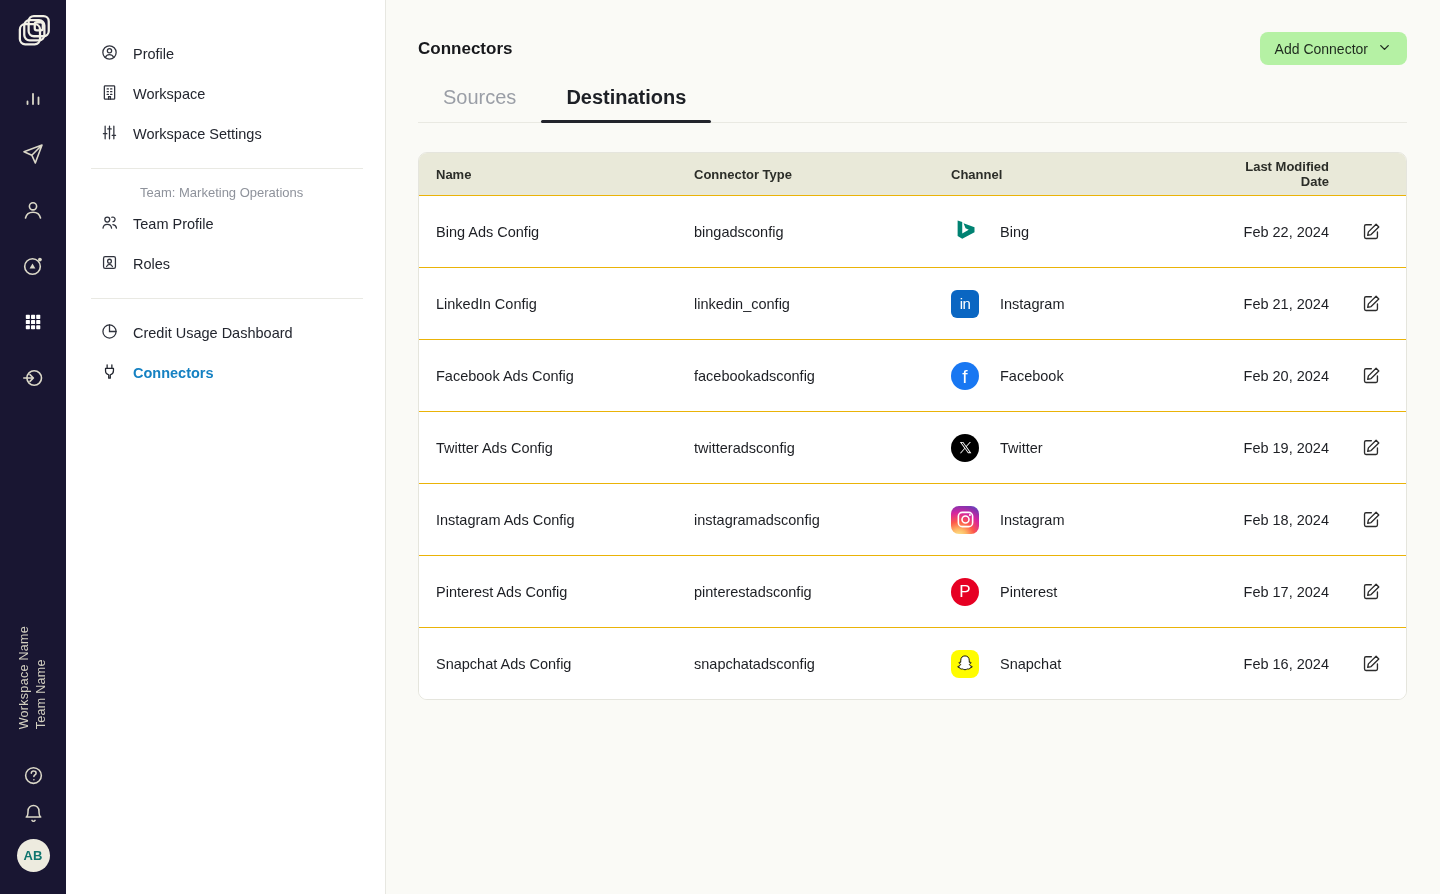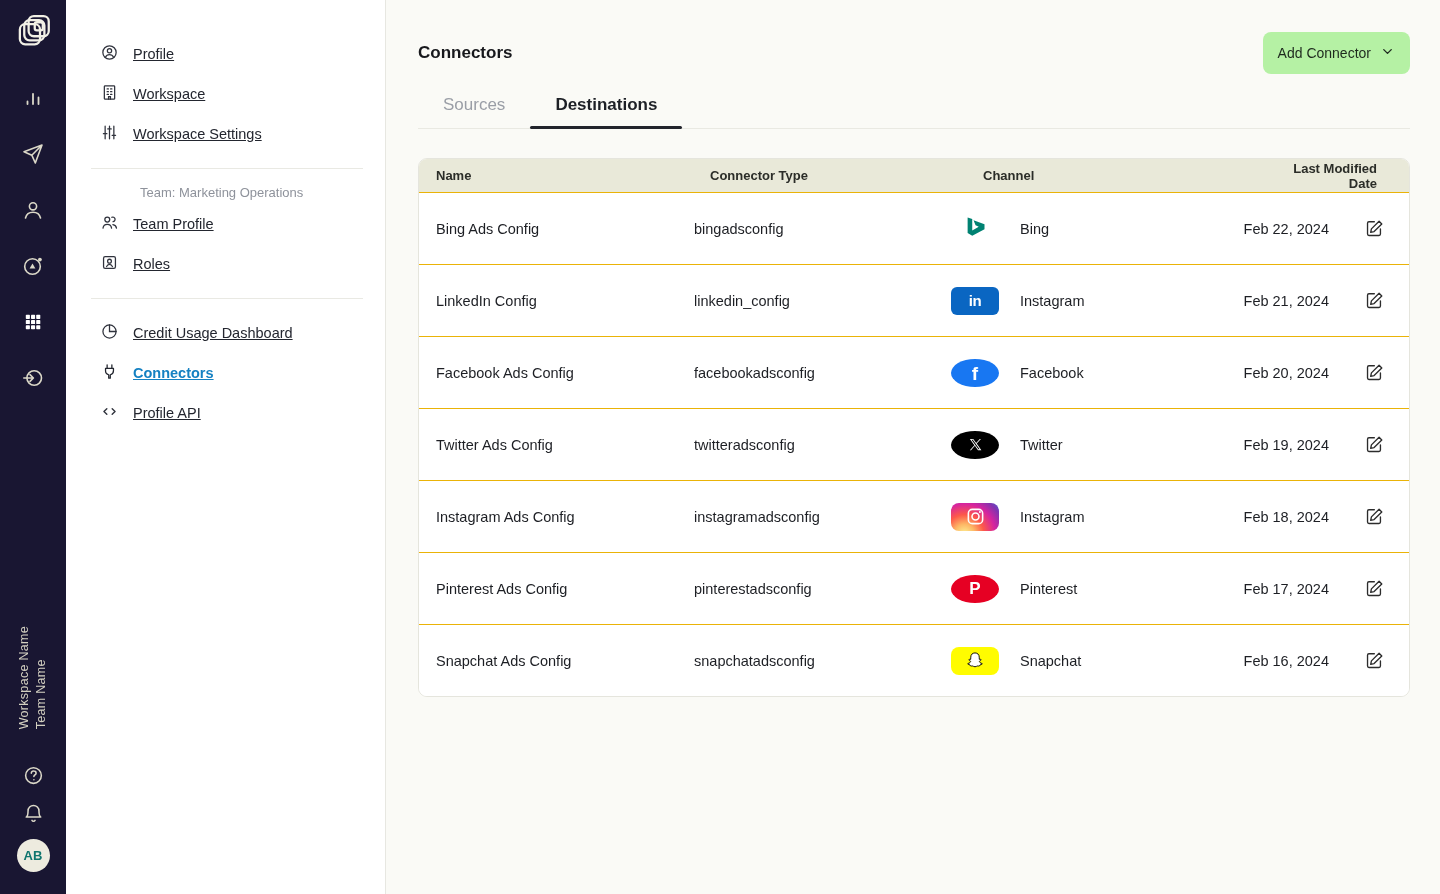--- a/index.html
+++ b/index.html
@@ -34,65 +34,65 @@
     display:flex; align-items:center; justify-content:center; cursor:pointer;
   }
   
   .sidebar {
     width:320px; flex-shrink:0; background:#ffffff;
     border-right:1px solid #e7e7e1; padding-top:34px;
   }
   .side-item {
     display:flex; align-items:center; gap:14px;
     height:40px; padding-left:34px;
-    font-size:14.5px; color:#23262f; cursor:pointer;text-decoration:underline;
+    font-size:14.5px; color:#23262f; cursor:pointer;
   }
   .side-item svg { flex-shrink:0; }
   .side-item.active { color:var(--active-link,#1581c2); font-weight:bold; }
   .side-divider { height:1px; background:#e9e9e3; margin:14px 22px 2px 25px; }
   .side-section-label { font-size:13px; color:#8e929b; padding:14px 0 4px 34px;margin-left:40px; }
   
   .main { flex:1; padding:0 33px 0 32px; }
   .main-header { display:flex; justify-content:space-between; align-items:center; margin-top:32px; }
   .page-title { font-size:17px; font-weight:bold; color:#17181c; }
   .add-btn {
     background:var(--accent-green,#b5f1a4); border:none; border-radius:8px;
-    height:42px; padding:0 15px; display:flex; align-items:center; gap:9px;
+    height:33px; padding:0 15px; display:flex; align-items:center; gap:9px;
     font-family:inherit; font-size:14px; color:#1e2a1e; cursor:pointer;
   }
   .tabs { display:flex; margin-top:21px; border-bottom:1px solid #e9e9e2; }
-  .tab { padding:0 25px 13px; font-size:17px; color:#9a9ea6; cursor:pointer; position:relative; }
+  .tab { padding:0 25px 13px; font-size:20px; color:#9a9ea6; cursor:pointer; position:relative; }
   .tab.active { color:#1d2026; font-weight:bold; }
   .tab.active::after {
     content:""; position:absolute; left:0; right:0; bottom:-1px; height:3px;
     background:#22242c; border-radius:2px;
   }
   
   .table-card {
     margin-top:29px; background:#fff;
     border:1px solid #e5e5dd; border-radius:9px; overflow:hidden;
   }
   .t-head, .t-row {
     display:grid;
     grid-template-columns:258px 257px 268px 110px 1fr;
     align-items:center; padding:0 16px 0 17px;
   }
   .t-head {
-    height:33px; background:var(--table-header-bg,#e9e9d9);
-    font-size:13px; font-weight:bold; color:#2b2d28;gap:16px;
+    height:42px; background:var(--table-header-bg,#e9e9d9);
+    font-size:13px; font-weight:bold; color:#2b2d28;
   }
   .t-row { height:72px; font-size:14.5px; color:#1d1f24; background:#fff; border-top:1px solid #eab308; }
   .cell-date { text-align:right; }
   .cell-actions { display:flex; justify-content:flex-end; padding-right:7px; }
   .edit-btn { background:none; border:none; cursor:pointer; padding:2px; display:flex; }
   .channel-cell { display:flex; align-items:center; gap:21px; }
   .chip {
-    width:48px; height:28px; border-radius:6px; flex-shrink:0;
+    width:28px; height:28px; border-radius:6px; flex-shrink:0;
     display:flex; align-items:center; justify-content:center;
-    color:#fff; font-weight:bold;text-align:center;
+    color:#fff; font-weight:normal;text-align:center;
   }
   .chip-bing      { background:transparent; }
   .chip-linkedin  { background:var(--linkedin,#0a66c2); font-size:15px; letter-spacing:-.5px; }
   .chip-facebook  { background:var(--facebook,#1877f2); border-radius:50%; font-size:19px; }
   .chip-twitter   { background:var(--twitter,#000); border-radius:50%; }
   .chip-instagram { background:radial-gradient(circle at 28% 112%, #fdf497 0%, #fdb765 22%, #fd5949 42%, #d6249f 66%, #8134af 86%, #515bd4 100%); border-radius:8px; }
   .chip-pinterest { background:var(--pinterest,#e60023); border-radius:50%; font-size:17px; }
   .chip-snapchat  { background:var(--snapchat,#fffc00); border-radius:8px; }
 </style>
 </head>
@@ -240,28 +240,20 @@
   </div>
   <div class="side-item active">
     <span>
       <svg width="19" height="19" viewBox="0 0 24 24" fill="none" stroke="#23262f" stroke-width="1.6" stroke-linecap="round" stroke-linejoin="round">
         <path d="M9 3.5V8M15 3.5V8"></path>
         <path d="M7 8h10v3.2a5 5 0 0 1-4 4.9v4.4h-2v-4.4a5 5 0 0 1-4-4.9z"></path>
       </svg>
     </span>
     <span>Connectors</span>
   </div>
-  <div class="side-item">
-    <span>
-      <svg width="19" height="19" viewBox="0 0 24 24" fill="none" stroke="#30333d" stroke-width="1.8" stroke-linecap="round" stroke-linejoin="round">
-        <path d="M8.6 8.6L5 12l3.6 3.4M15.4 8.6L19 12l-3.6 3.4"></path>
-      </svg>
-    </span>
-    <span>Profile API</span>
-  </div>
 </aside>
 
 <main class="main">
   <div class="main-header">
     <h1 class="page-title">Connectors</h1>
     <button class="add-btn">
       <span>Add Connector</span>
       <span>
         <svg width="15" height="15" viewBox="0 0 24 24" fill="none" stroke="#1e2a1e" stroke-width="2.2" stroke-linecap="round" stroke-linejoin="round">
           <path d="M6 9l6 6 6-6"></path>

